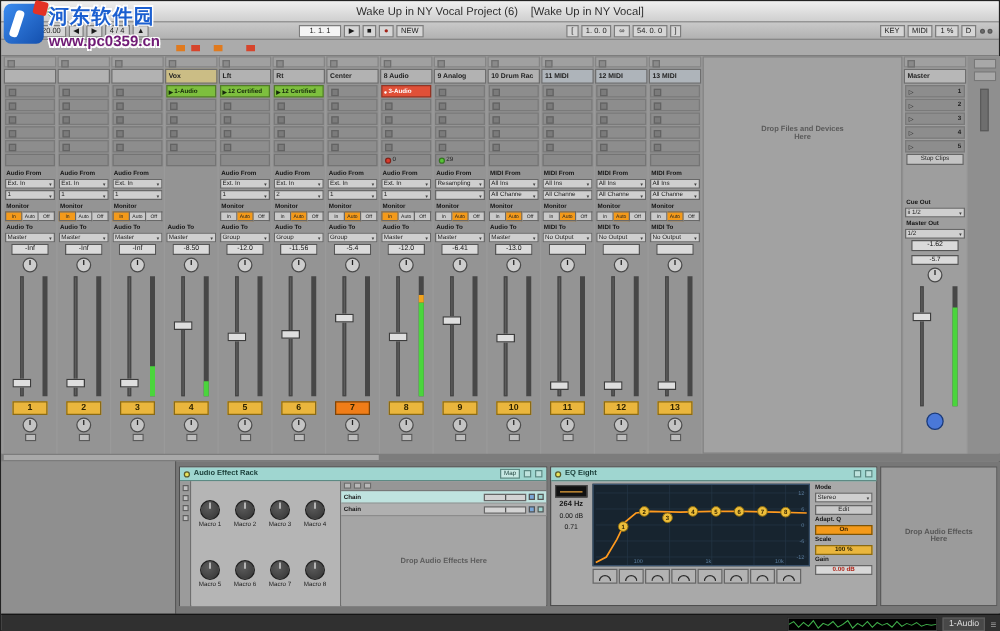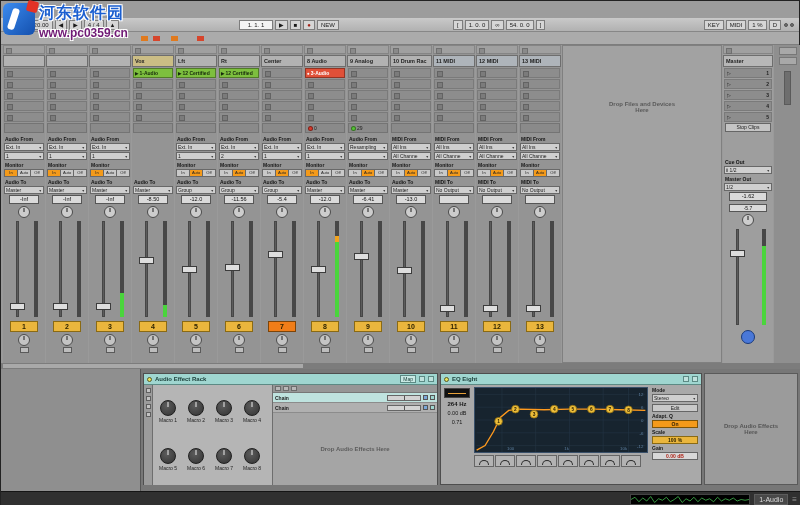--- a/index.html
+++ b/index.html
@@ -197,20 +197,29 @@
   .wm-site { font-size:16px; font-weight:bold; color:#1b5fd0; letter-spacing:1px;
     text-shadow:-1px -1px 0 #fff, 1px -1px 0 #fff, -1px 1px 0 #fff, 1px 1px 0 #fff; }
   .wm-url { font-size:12px; font-weight:bold; color:#701a75; margin-top:2px;
     text-shadow:-1px -1px 0 #fff, 1px -1px 0 #fff, -1px 1px 0 #fff, 1px 1px 0 #fff; }
 </style>
 </head>
 <body>
 
 <div id="app">
 
+  <div id="titlebar">
+    <div id="lights">
+      <span class="light l-red"></span>
+      <span class="light l-yel"></span>
+      <span class="light l-grn"></span>
+    </div>
+    <span class="ttl">Wake Up in NY Vocal Project (6)</span>
+    <span class="ttl">[Wake Up in NY Vocal]</span>
+  </div>
 
   <div id="transport">
     <div class="tg" id="tg-left">
       <span class="tbx">TAP</span>
       <span class="tbx">120.00</span>
       <span class="tbx">◀</span>
       <span class="tbx">▶</span>
       <span class="tbx">4 / 4</span>
       <span class="tbx">▲</span>
     </div>

